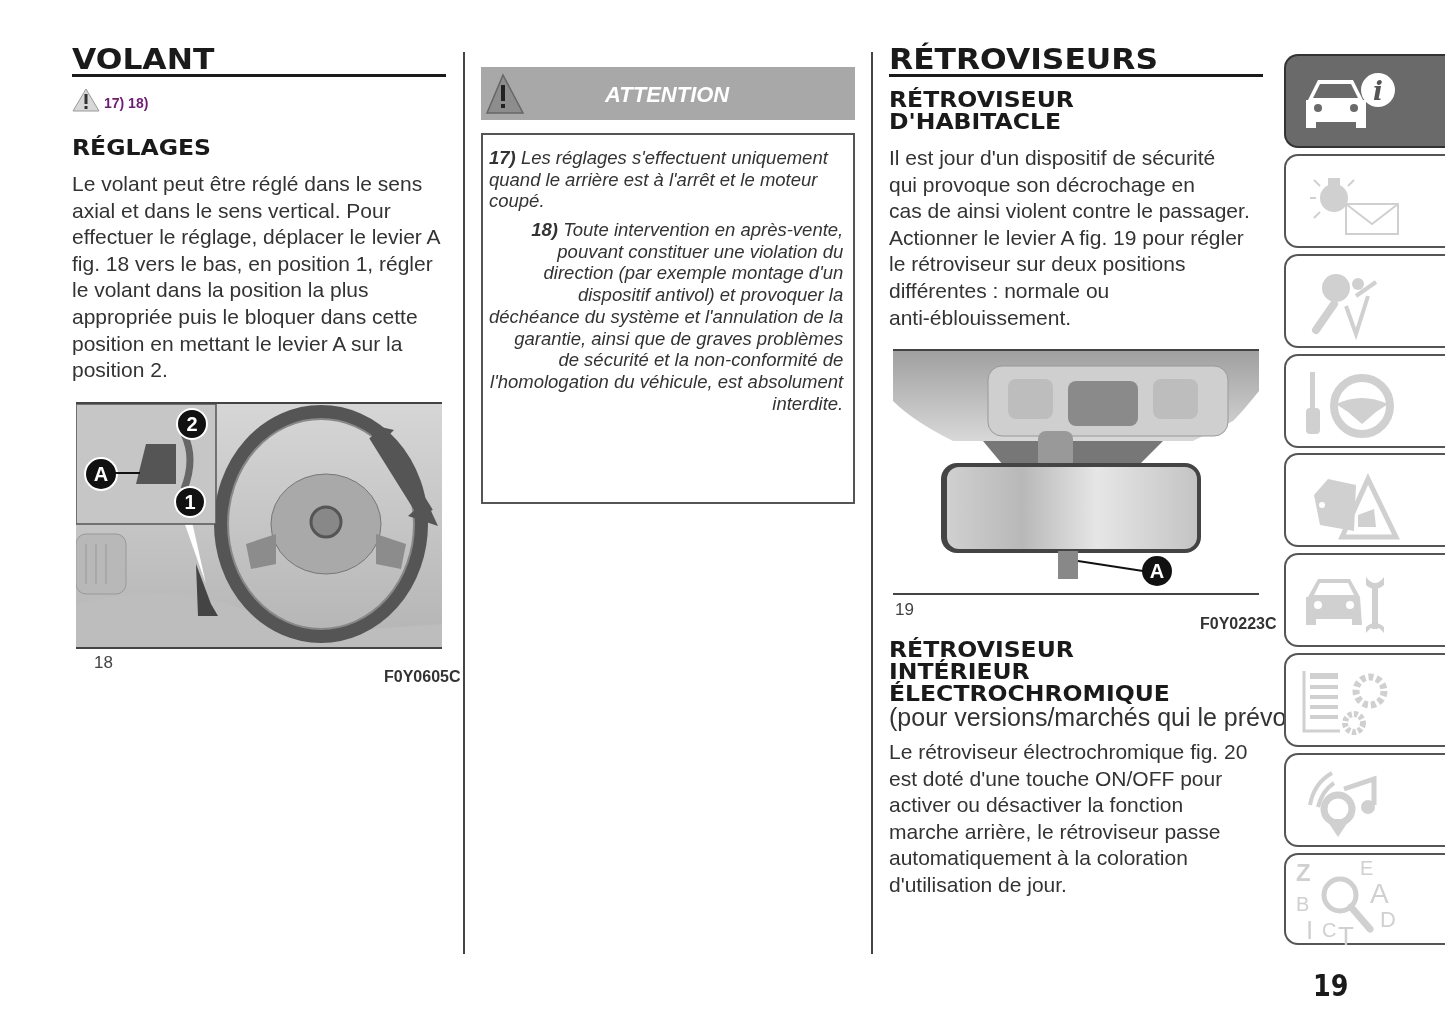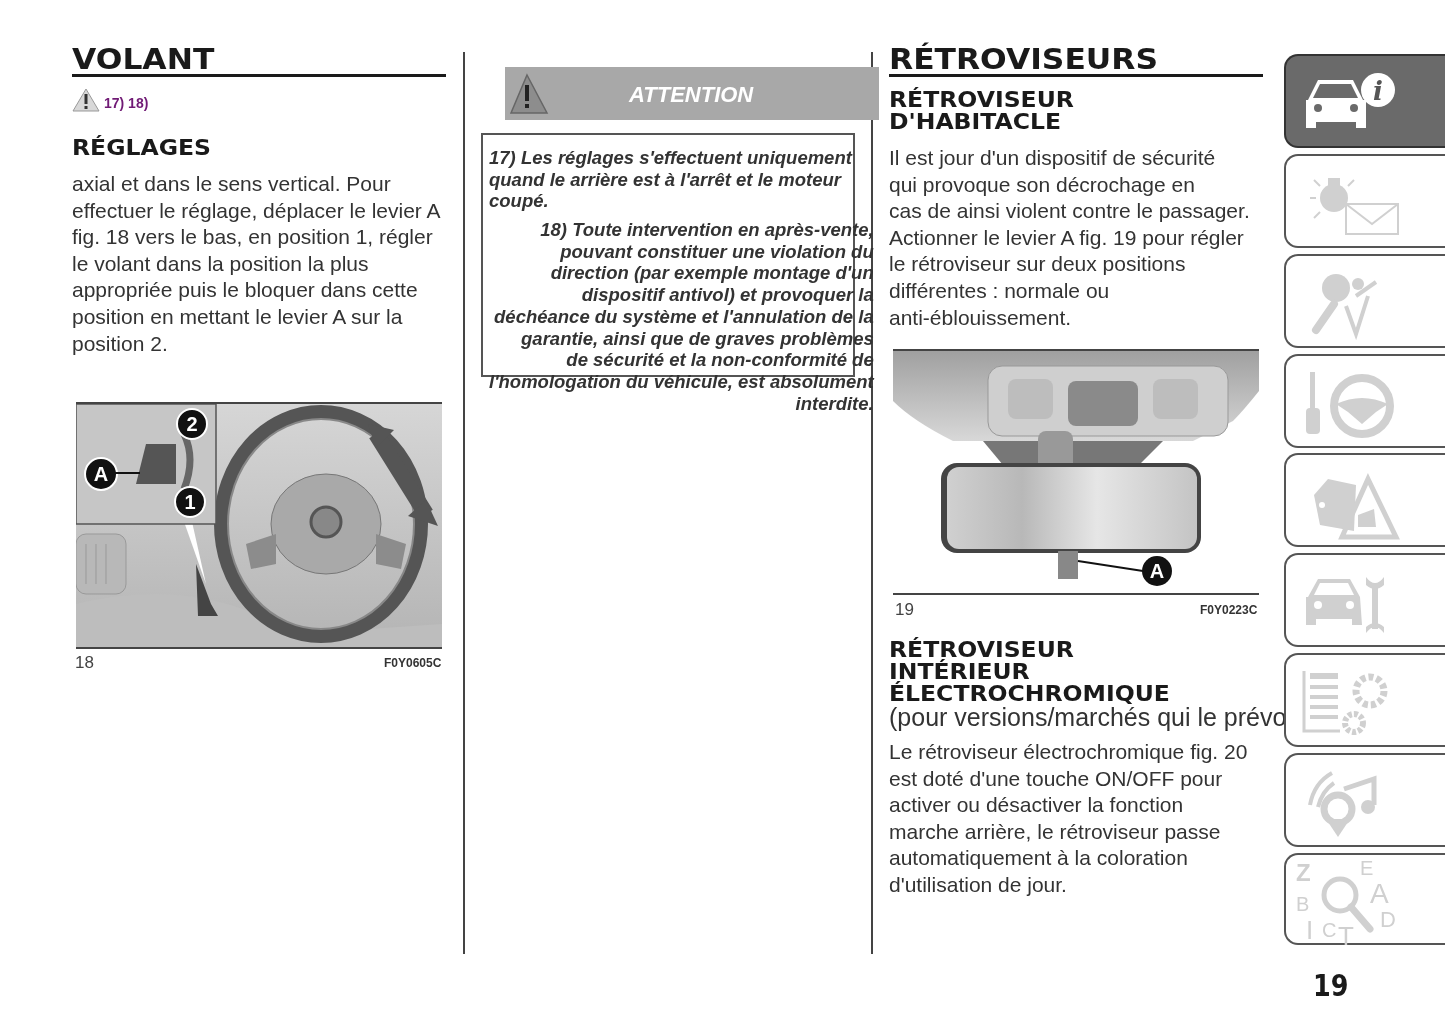--- a/index.html
+++ b/index.html
@@ -5,30 +5,30 @@
   html, body { margin:0; padding:0; background:#ffffff; }
   body { width:1445px; height:1020px; position:relative; overflow:hidden; font-family:"Liberation Sans", sans-serif; color:#2a2a2a; }
   .abs { position:absolute; }
   .h1 { font-family:"DejaVu Sans", sans-serif; font-weight:bold; font-size:28px; letter-spacing:0px; color:#1a1a1a; line-height:30px; transform:scaleX(1.12); transform-origin:left; white-space:nowrap; }
   .h2 { font-family:"DejaVu Sans", sans-serif; font-weight:bold; font-size:21px; color:#1a1a1a; line-height:22px; transform:scaleX(1.12); transform-origin:left; white-space:nowrap; }
   .rule { background:#1a1a1a; height:3px; }
   .body-text { font-size:21px; line-height:26.6px; color:#333; }
   .body-text span { display:block; white-space:nowrap; }
   .vdiv { width:2px; background:#444; }
   .warn-note { font-size:14px; font-weight:bold; color:#701a75; }
-  .att-bar { background:#a8a8a8;margin-left:24px; }
+  .att-bar { background:#a8a8a8; }
   .att-title { color:#fff; font-style:italic; font-weight:bold; font-size:22px; }
   .att-box { border:2px solid #555; box-sizing:border-box; }
   .att-text { font-size:18.5px; line-height:21.7px; font-style:italic; color:#333; }
   .att-text span.line { display:block; white-space:nowrap; }
   .att-text b { font-style:italic; }
   .fig { overflow:hidden; }
   .fig-line { height:1.5px; background:#444; }
   .fig-num { font-size:17px; color:#444; }
-  .fig-code { font-size:12px; font-weight:bold; color:#333; }
+  .fig-code { font-size:16px; font-weight:bold; color:#333;margin-top:12px; }
   .tab { box-sizing:border-box; border:2px solid #555; border-right:none; border-radius:14px 0 0 14px; background:#fff; }
   .tab.active { background:#6a6a6a; border-color:#333; }
   .pagenum { font-family:"DejaVu Sans", sans-serif; font-weight:bold; font-size:30px; color:#1a1a1a; transform:scaleX(0.85); transform-origin:left; }
   .subtitle-note { font-size:25px; color:#333; white-space:nowrap; }
 </style>
 </head>
 <body>
 
 <div class="abs h1" style="left:72px;top:45px;">VOLANT</div>
 <div class="abs rule" style="left:72px;top:74px;width:374px;"></div>
@@ -38,20 +38,21 @@
     <polygon points="14,1 27,23 1,23" fill="#d8d8d8" stroke="#999" stroke-width="1"></polygon>
     <rect x="12.5" y="6" width="3" height="10" fill="#333"></rect>
     <rect x="12.5" y="18" width="3" height="3" fill="#333"></rect>
   </svg>
 </div>
 <div class="abs warn-note" style="left:104px;top:95px;">17) 18)</div>
 
 <div class="abs h2" style="left:72px;top:137px;">RÉGLAGES</div>
 
 <div class="abs body-text" style="left:72px;top:171px;">
+  <span>Le volant peut être réglé dans le sens</span>
   <span>axial et dans le sens vertical. Pour</span>
   <span>effectuer le réglage, déplacer le levier A</span>
   <span>fig. 18 vers le bas, en position 1, régler</span>
   <span>le volant dans la position la plus</span>
   <span>appropriée puis le bloquer dans cette</span>
   <span>position en mettant le levier A sur la</span>
   <span>position 2.</span>
 </div>
 
 <div class="abs fig-line" style="left:76px;top:402px;width:366px;"></div>
@@ -83,38 +84,38 @@
     <path d="M300,30 L350,110" stroke="#555" stroke-width="16"></path>
     <polygon points="292,20 318,26 300,44" fill="#555"></polygon>
     <polygon points="362,122 332,112 350,96" fill="#555"></polygon>
   </svg>
   <div class="abs" style="left:8px;top:53px;width:30px;height:30px;border-radius:50%;background:#111;color:#fff;font-weight:bold;font-size:20px;text-align:center;line-height:30px;border:2px solid #fff;">A</div>
   <div class="abs" style="left:38px;top:68px;width:26px;height:2px;background:#111;"></div>
   <div class="abs" style="left:100px;top:4px;width:28px;height:28px;border-radius:50%;background:#111;color:#fff;font-weight:bold;font-size:20px;text-align:center;line-height:28px;border:2px solid #fff;">2</div>
   <div class="abs" style="left:98px;top:82px;width:28px;height:28px;border-radius:50%;background:#111;color:#fff;font-weight:bold;font-size:20px;text-align:center;line-height:28px;border:2px solid #fff;">1</div>
 </div>
 <div class="abs fig-line" style="left:76px;top:647px;width:366px;"></div>
-<div class="abs fig-num" style="left:75px;top:653px;">18</div>
+<div class="abs fig-num" style="left:94px;top:653px;">18</div>
 <div class="abs fig-code" style="left:384px;top:656px;">F0Y0605C</div>
 
 <div class="abs vdiv" style="left:463px;top:52px;height:902px;"></div>
 <div class="abs vdiv" style="left:871px;top:52px;height:902px;"></div>
 
 <div class="abs att-bar" style="left:481px;top:67px;width:374px;height:53px;">
   <div class="abs" style="left:4px;top:6px;width:40px;height:42px;">
     <svg width="40" height="42" viewBox="0 0 40 42">
       <polygon points="18,2 38,40 2,40" fill="#8d8d8d" stroke="#666" stroke-width="1.5"></polygon>
       <rect x="16" y="12" width="4" height="16" fill="#222"></rect>
       <rect x="16" y="31" width="4" height="4" fill="#222"></rect>
     </svg>
   </div>
   <div class="abs att-title" style="left:124px;top:15px;">ATTENTION</div>
 </div>
 
-<div class="abs att-box" style="left:481px;top:133px;width:374px;height:244px;font-weight:bold;">
+<div class="abs att-box" style="left:481px;top:133px;width:374px;height:371px;">
   <div class="abs att-text" style="left:6px;top:12px;">
     <span class="line"><b>17)</b> <span style="display:inline">Les réglages s'effectuent uniquement</span></span>
     <span class="line">quand le arrière est à l'arrêt et le moteur</span>
     <span class="line">coupé.</span>
   </div>
   <div class="abs att-text" style="left:6px;top:84px;text-align:right;">
     <span class="line"><b>18)</b> <span style="display:inline">Toute intervention en après-vente,</span></span>
     <span class="line">pouvant constituer une violation du</span>
     <span class="line">direction (par exemple montage d'un</span>
     <span class="line">dispositif antivol) et provoquer la</span>

